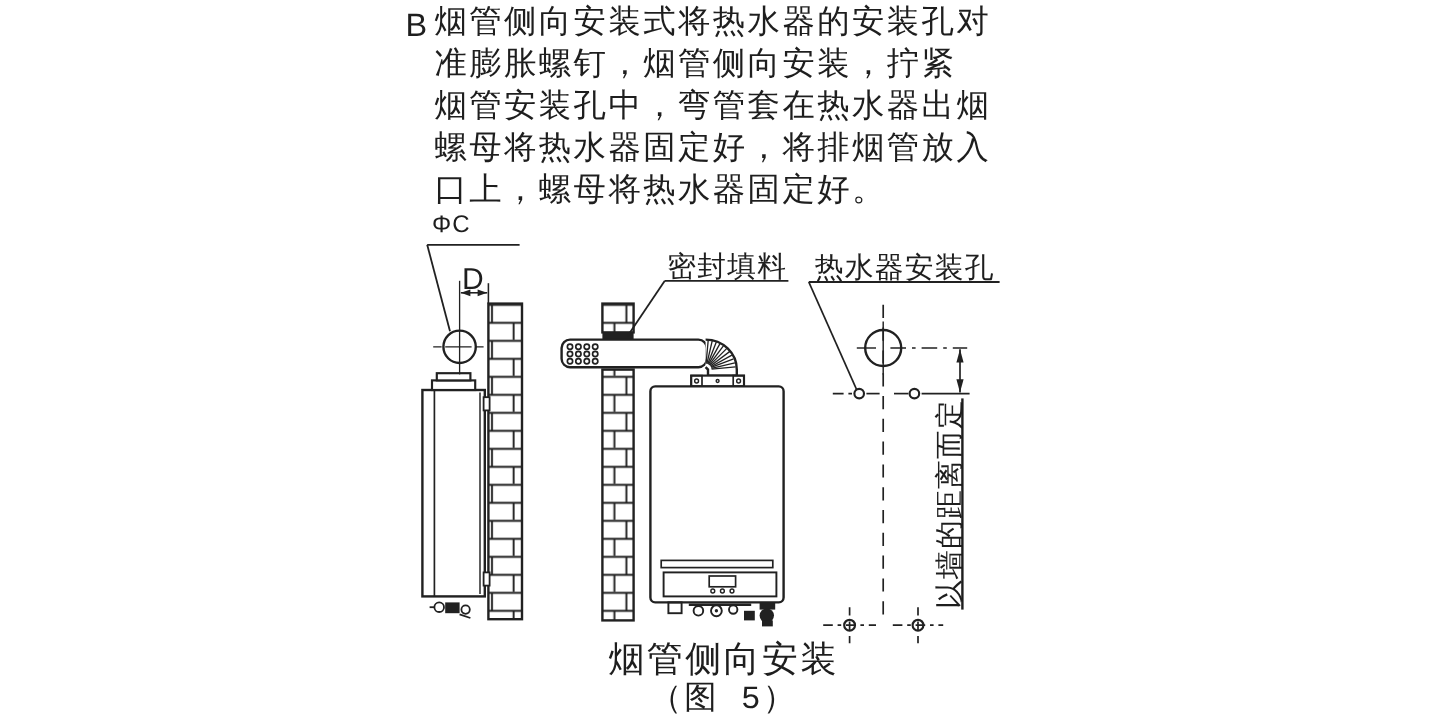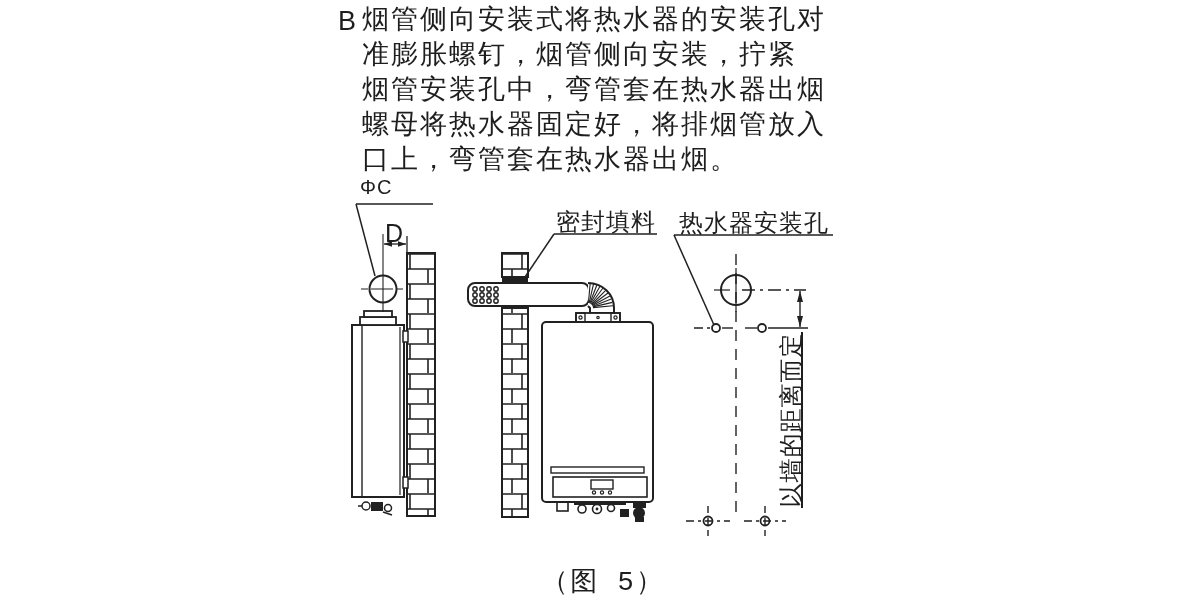--- a/index.html
+++ b/index.html
@@ -44,21 +44,21 @@
 
 <div id="page">
 
   <div class="para">
     <span class="idx">B</span>
     <div class="lines">
       <div>烟管侧向安装式将热水器的安装孔对</div>
       <div>准膨胀螺钉，烟管侧向安装，拧紧</div>
       <div>烟管安装孔中，弯管套在热水器出烟</div>
       <div>螺母将热水器固定好，将排烟管放入</div>
-      <div>口上，弯管套在热水器出烟。</div>
+      <div>口上，螺母将热水器固定好。</div>
     </div>
   </div>
 
   <svg class="line-art" width="1200" height="600" viewBox="0 0 1200 600">
     <defs>
       <pattern id="brick" width="28" height="30" patternUnits="userSpaceOnUse" patternTransform="translate(0,253)">
         <path d="M0,1 H28 M0,16 H28 M18,1 V16 M8,16 V30" stroke="#212121" stroke-width="1.6" fill="none"></path>
       </pattern>
     </defs>
 
@@ -197,15 +197,16 @@
       <line x1="765" y1="506" x2="765" y2="536" stroke-width="1.4" stroke-dasharray="7,5"></line>
     </g>
   </svg>
 
   <span class="lbl lbl-phic">ΦC</span>
   <span class="lbl lbl-d">D</span>
   <span class="lbl lbl-mount">热水器安装孔</span>
   <span class="lbl lbl-seal">密封填料</span>
   <span class="lbl lbl-walldist">以墙的距离而定</span>
 
+  <div class="caption caption-title">烟管侧向安装</div>
   <div class="caption caption-fig">（图 5）</div>
 
 </div>
 
 </body></html>

